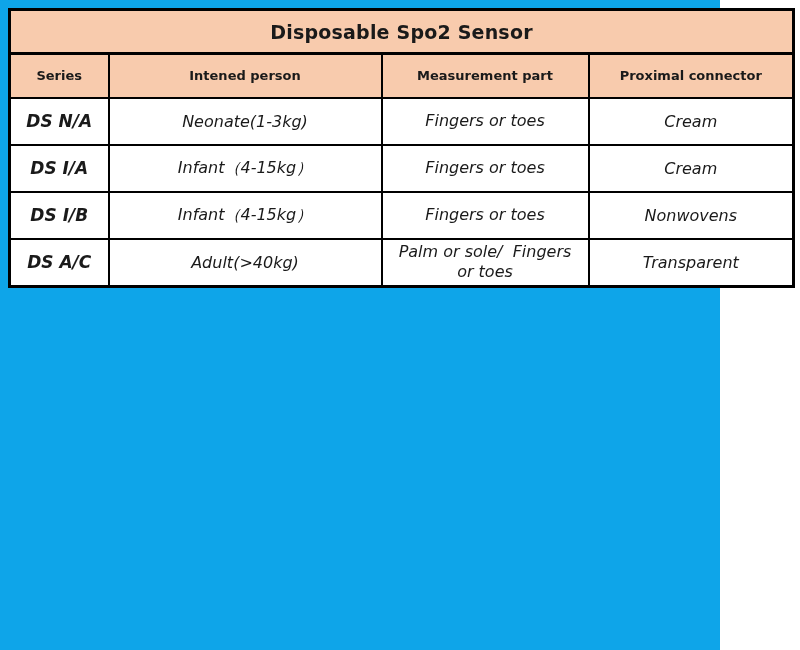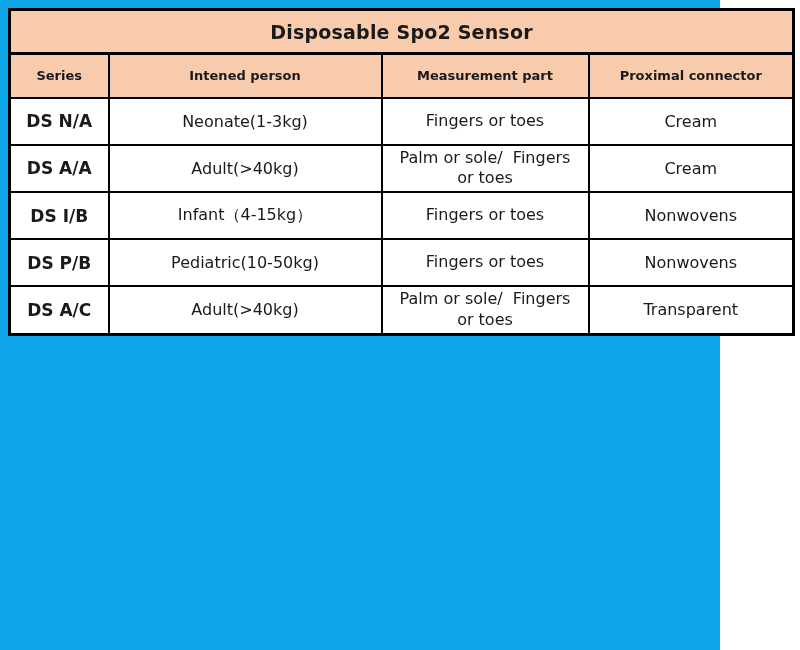--- a/index.html
+++ b/index.html
@@ -43,20 +43,21 @@
   .header-row th {
     background: #F8CBAD;
     height: 44px;
     font-size: 13px;
     font-weight: bold;
   }
   tbody td {
     background: #ffffff;
     height: 47px;
     font-size: 16px;
+    font-style: italic;
   }
   td.cell-series {
     font-weight: bold;
     font-size: 17px;
   }
   td.cell-part {
     white-space: pre-wrap;
     line-height: 1.3;
   }
 </style>
@@ -83,35 +84,28 @@
       </tr>
     </thead>
     <tbody>
         <tr>
     <td class="cell-series">DS N/A</td>
     <td class="cell-person">Neonate(1-3kg)</td>
     <td class="cell-part">Fingers or toes</td>
     <td class="cell-connector">Cream</td>
   </tr>
         <tr>
-    <td class="cell-series">DS A/A</td>
-    <td class="cell-person">Adult(&gt;40kg)</td>
-    <td class="cell-part">Palm or sole/  Fingers
-or toes</td>
+    <td class="cell-series">DS I/A</td>
+    <td class="cell-person">Infant（4-15kg）</td>
+    <td class="cell-part">Fingers or toes</td>
     <td class="cell-connector">Cream</td>
   </tr>
         <tr>
     <td class="cell-series">DS I/B</td>
     <td class="cell-person">Infant（4-15kg）</td>
-    <td class="cell-part">Fingers or toes</td>
-    <td class="cell-connector">Nonwovens</td>
-  </tr>
-        <tr>
-    <td class="cell-series">DS P/B</td>
-    <td class="cell-person">Pediatric(10-50kg)</td>
     <td class="cell-part">Fingers or toes</td>
     <td class="cell-connector">Nonwovens</td>
   </tr>
         <tr>
     <td class="cell-series">DS A/C</td>
     <td class="cell-person">Adult(&gt;40kg)</td>
     <td class="cell-part">Palm or sole/  Fingers
 or toes</td>
     <td class="cell-connector">Transparent</td>
   </tr>

